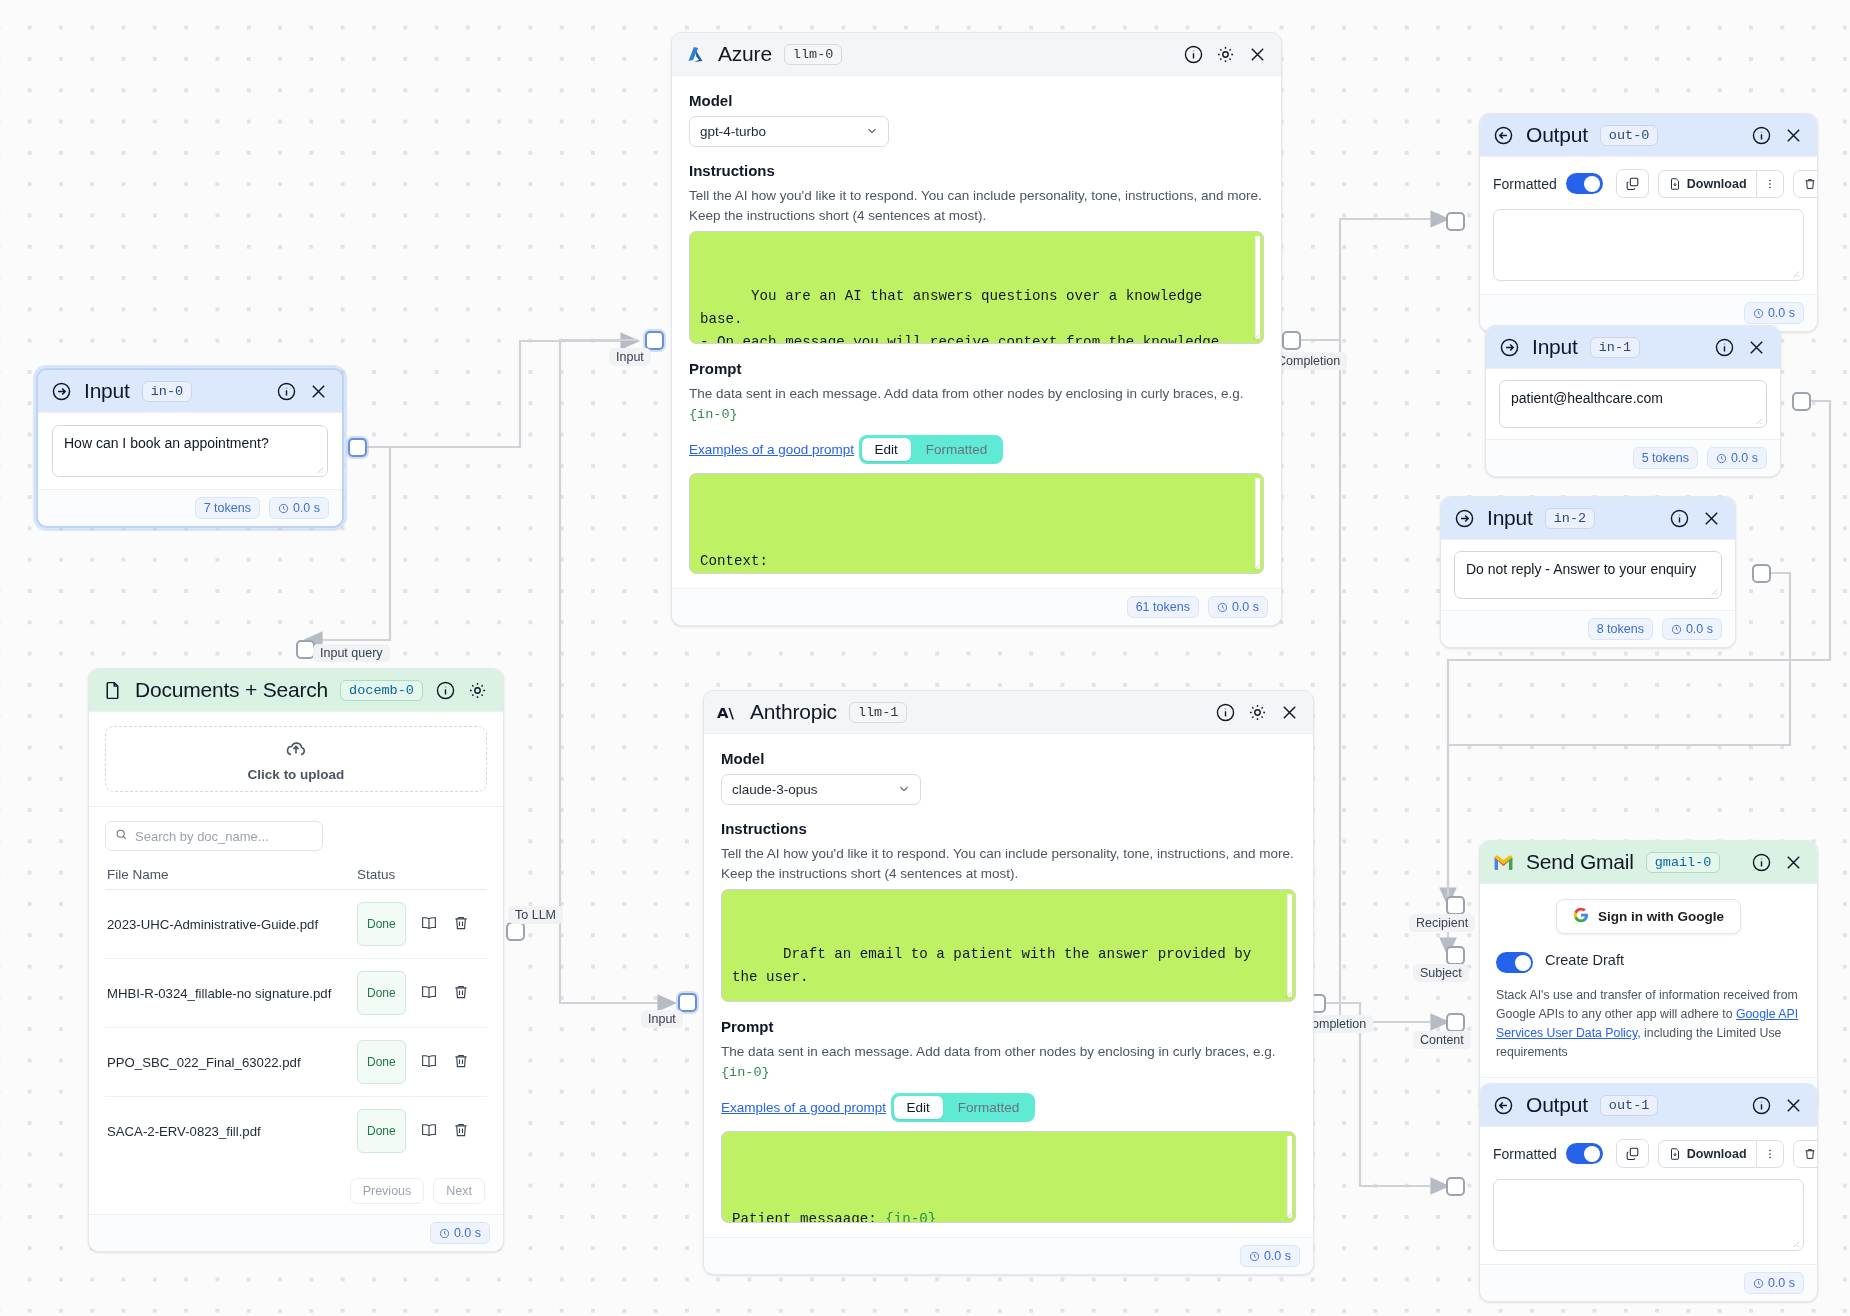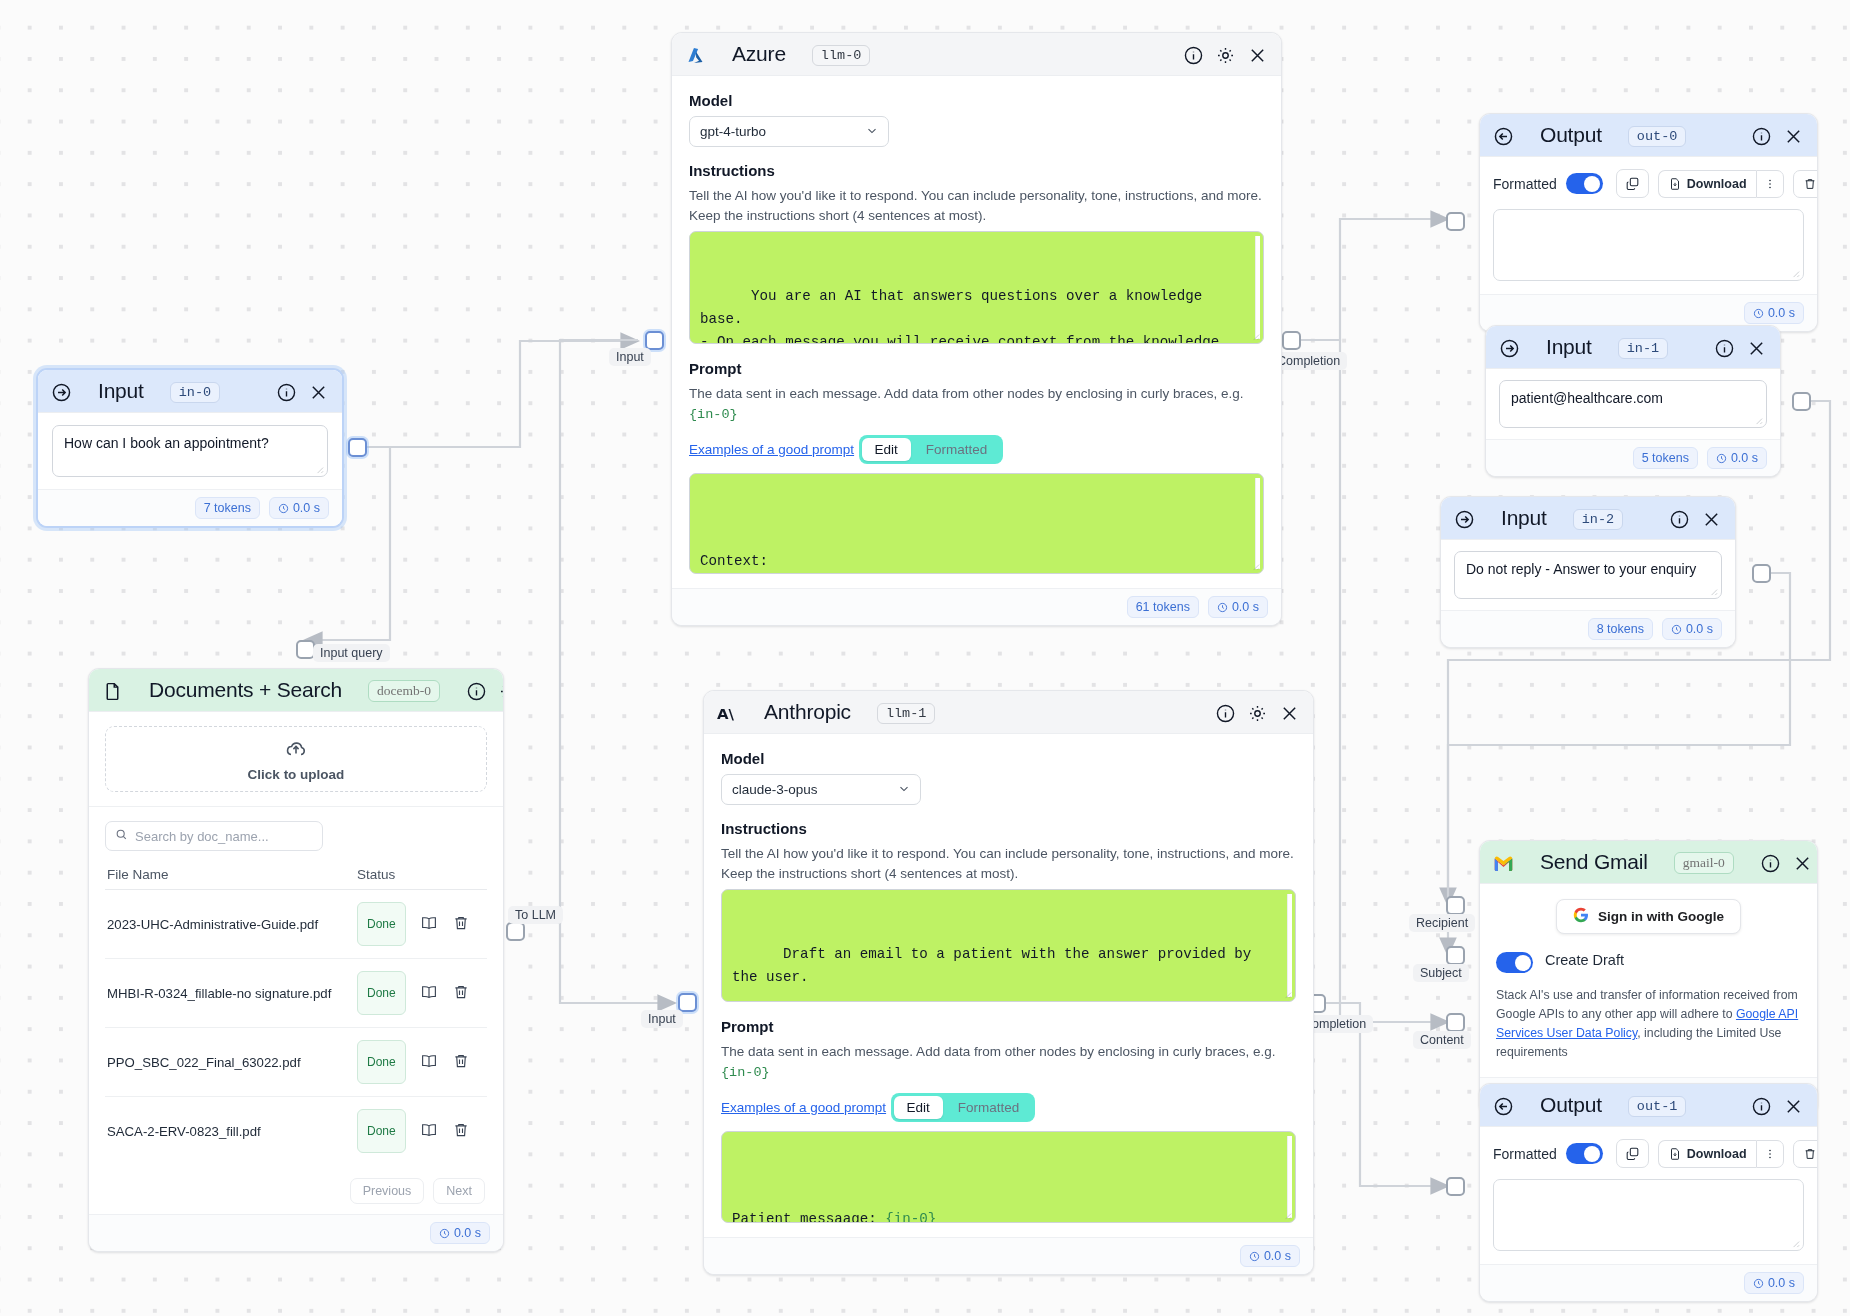--- a/index.html
+++ b/index.html
@@ -22,35 +22,35 @@
   .node {
     position:absolute;
     background:#ffffff;
     border:1px solid #e5e7eb;
     border-radius:11px;
     box-shadow:0 1px 3px rgba(16,24,40,.07), 0 1px 2px rgba(16,24,40,.05);
     overflow:hidden;
   }
   .node.selected { border:2px solid #bcd3f7; box-shadow:0 0 0 3px rgba(147,188,247,.35); }
   .node-head {
-    display:flex; align-items:flex-end; gap:26px;
+    display:flex; align-items:center; gap:12px;
     padding:9px 13px;
     border-bottom:1px solid #eceef1;
   }
   .node-head.blue  { background:#dce8fb; }
   .node-head.green { background:#d9f2e3; }
   .node-head.grey  { background:#f4f5f7; }
   .node-title { font-size:21px; font-weight:400; color:#111827; letter-spacing:-.2px; white-space:nowrap;}
   .pill {
     font-family:"Liberation Mono", monospace;
     font-size:13.5px; padding:2px 8px; border-radius:6px;
     border:1px solid #c9d7ee; background:#eaf1fd; color:#2d4a7a;
     white-space:nowrap;
   }
-  .pill.green { border-color:#aedcc2; background:#e5f7ec; color:#737373;font-family:Liberation Serif, serif; }
+  .pill.green { border-color:#aedcc2; background:#e5f7ec; color:#0369a1; }
   .pill.grey  { border-color:#d6d9de; background:#f5f6f8; color:#333a45; }
   .head-actions { margin-left:auto; display:flex; align-items:center; gap:11px; }
   .hicon { width:21px; height:21px; display:block; cursor:pointer; }
   .node-body { padding:13px 17px 14px 17px; }
   .node-foot {
     display:flex; justify-content:flex-end; align-items:center; gap:9px;
     padding:7px 13px; border-top:1px solid #eef0f3; background:#fbfcfd;text-align:center;
   }
   .chip {
     font-size:12.5px; color:#3b6fd4; background:#eef3fd;

